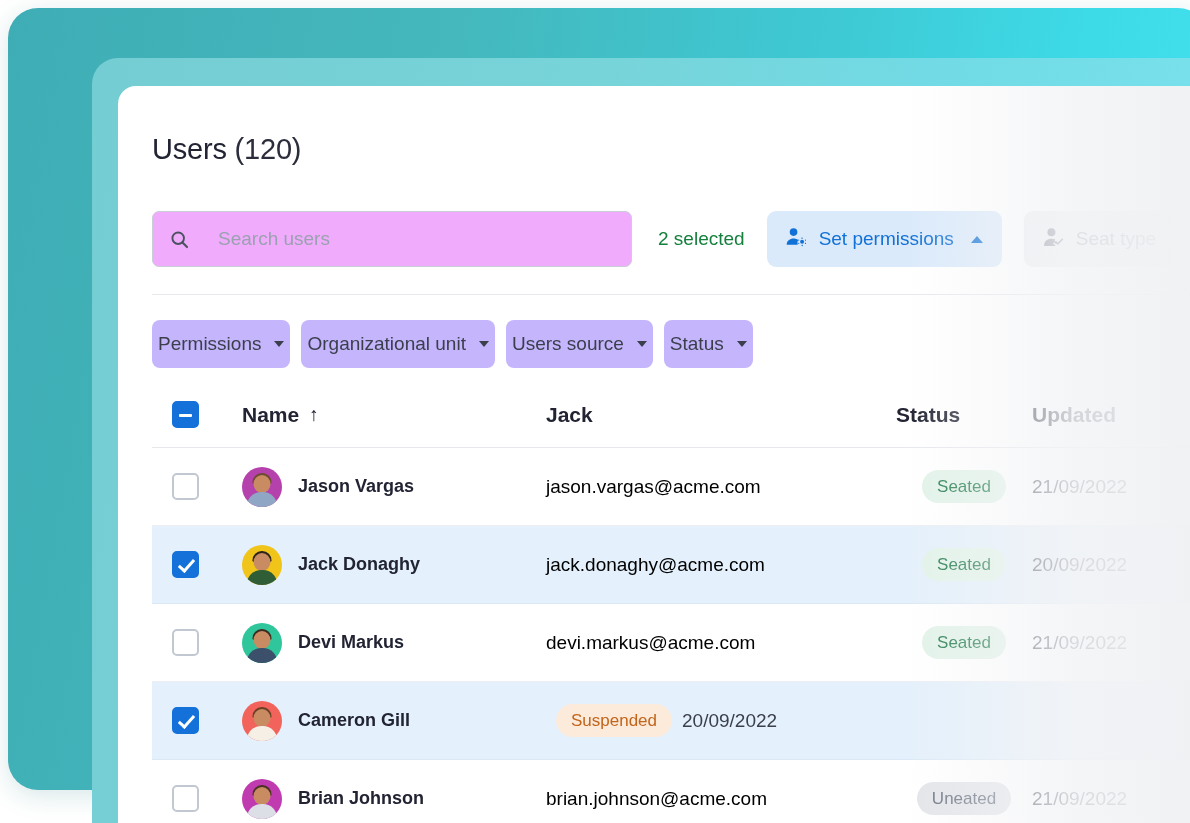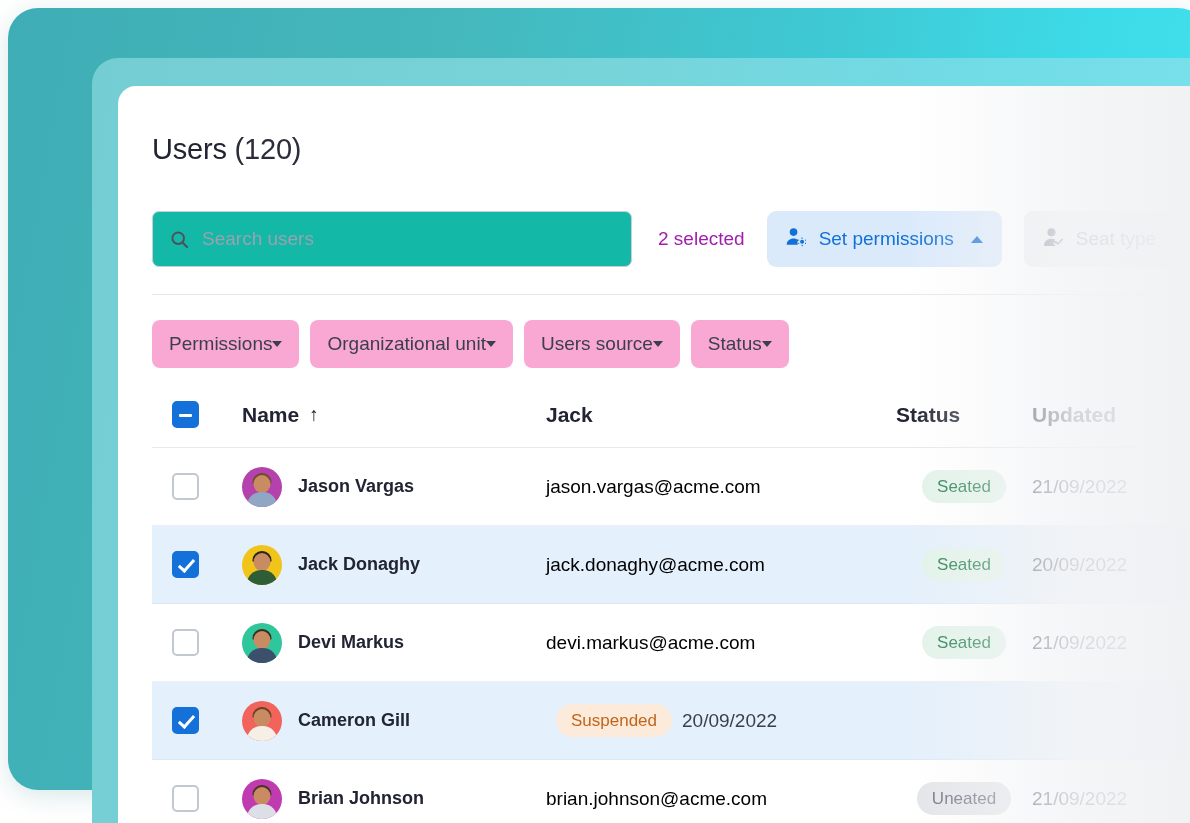--- a/index.html
+++ b/index.html
@@ -81,42 +81,42 @@
     top: 125px;
     height: 56px;
     display: flex;
     align-items: center;
   }
   .search-box {
     width: 480px;
     height: 56px;
     border: 1px solid #c8cdd8;
     border-radius: 7px;
-    background: #14b8a6;
+    background: #f0abfc;
     display: flex;
     align-items: center;
     padding: 0 16px;
-    gap: 12px;
+    gap: 28px;
   }
   .search-box svg { flex: 0 0 auto; display: block; }
   .search-input {
     border: 0;
     outline: none;
     font-family: "Liberation Sans", sans-serif;
     font-size: 19px;
     color: #2b2d3c;
     width: 100%;
     background: transparent;
   }
   .search-input::placeholder { color: #9aa1b0; }
 
   .selected-count {
     margin-left: 26px;
     font-size: 19px;
-    color: #a21caf;
+    color: #15803d;
     white-space: nowrap;
   }
 
   .pill-btn {
     margin-left: 22px;
     height: 56px;
     display: flex;
     align-items: center;
     gap: 11px;
     padding: 0 19px;
@@ -152,22 +152,23 @@
     position: absolute;
     left: 34px;
     top: 234px;
     display: flex;
     gap: 11px;
   }
   .filter-chip {
     height: 48px;
     display: flex;
     align-items: center;
-    padding: 0 17px;
-    background: #f9a8d4;
+    gap: 13px;
+    padding: 0 6px;
+    background: #c4b5fd;
     border-radius: 8px;
     font-size: 19px;
     color: #3b3f4c;
     white-space: nowrap;
     border: 0;
     cursor: pointer;
     font-family: "Liberation Sans", sans-serif;
   }
   .caret-down {
     width: 0; height: 0;

